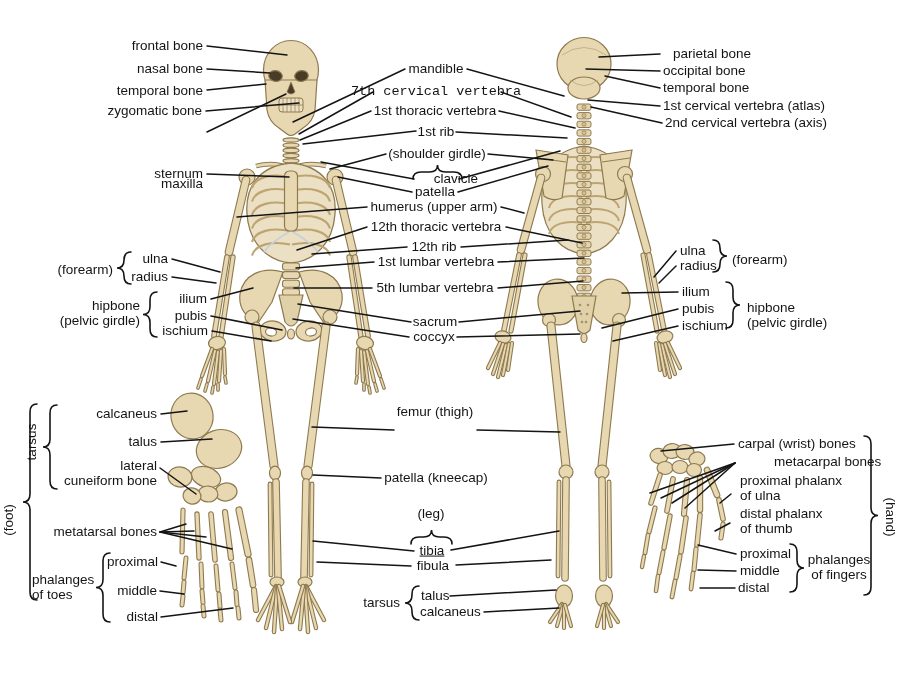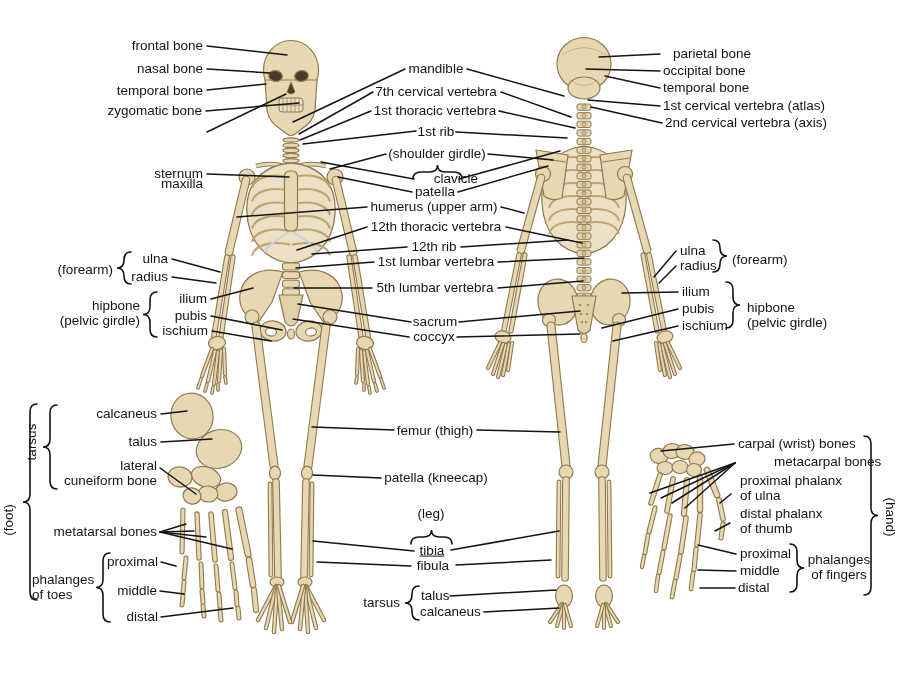--- a/index.html
+++ b/index.html
@@ -505,21 +505,21 @@
       </g>
   </svg>
   <div id="labels">
       <div class="lbl e" style="left: 203px; top: 46px;">frontal bone</div>
       <div class="lbl e" style="left: 203px; top: 69px;">nasal bone</div>
       <div class="lbl e" style="left: 203px; top: 91px;">temporal bone</div>
       <div class="lbl e" style="left: 202px; top: 111px; text-align: right;">zygomatic bone</div>
       <div class="lbl e" style="left: 203px; top: 140px; margin-top: 44px;">maxilla</div>
       <div class="lbl e" style="left: 203px; top: 174px;">sternum</div>
       <div class="lbl m" style="left: 436px; top: 69px;">mandible</div>
-      <div class="lbl m" style="left: 436px; top: 92px;">7th cervical vertebra</div>
+      <div class="lbl m" style="left: 436px; top: 92px; font-family: Liberation Mono, monospace;">7th cervical vertebra</div>
       <div class="lbl m" style="left: 435px; top: 111px;">1st thoracic vertebra</div>
       <div class="lbl m" style="left: 436px; top: 132px;">1st rib</div>
       <div class="lbl m" style="left: 437px; top: 154px;">(shoulder girdle)</div>
       <div class="lbl m" style="left: 456px; top: 179px;">clavicle</div>
       <div class="lbl m" style="left: 435px; top: 192px;">patella</div>
       <div class="lbl m" style="left: 434px; top: 207px;">humerus (upper arm)</div>
       <div class="lbl m" style="left: 436px; top: 227px;">12th thoracic vertebra</div>
       <div class="lbl m" style="left: 434px; top: 247px;">12th rib</div>
       <div class="lbl m" style="left: 436px; top: 262px;">1st lumbar vertebra</div>
       <div class="lbl m" style="left: 435px; top: 288px;">5th lumbar vertebra</div>
@@ -551,21 +551,21 @@
       <div class="lbl e" style="left: 157px; top: 442px;">talus</div>
       <div class="lbl e" style="left: 157px; top: 474px;">lateral
 cuneiform bone</div>
       <div class="lbl m rneg" style="left: 9px; top: 520px;">(foot)</div>
       <div class="lbl e" style="left: 157px; top: 532px;">metatarsal bones</div>
       <div class="lbl s" style="left: 32px; top: 588px;">phalanges
 of toes</div>
       <div class="lbl e" style="left: 158px; top: 562px;">proximal</div>
       <div class="lbl e" style="left: 157px; top: 591px;">middle</div>
       <div class="lbl e" style="left: 158px; top: 617px;">distal</div>
-      <div class="lbl m" style="left: 435px; top: 431px;">femur (thigh)</div>
+      <div class="lbl m" style="left: 435px; top: 412px;">femur (thigh)</div>
       <div class="lbl m" style="left: 436px; top: 478px;">patella (kneecap)</div>
       <div class="lbl m" style="left: 431px; top: 514px;">(leg)</div>
       <div class="lbl m" style="left: 432px; top: 551px; text-decoration: underline;">tibia</div>
       <div class="lbl m" style="left: 433px; top: 566px;">fibula</div>
       <div class="lbl e" style="left: 400px; top: 603px;">tarsus</div>
       <div class="lbl s" style="left: 421px; top: 596px;">talus</div>
       <div class="lbl s" style="left: 420px; top: 612px;">calcaneus</div>
       <div class="lbl s" style="left: 738px; top: 444px;">carpal (wrist) bones</div>
       <div class="lbl s" style="left: 738px; top: 462px; padding-left: 36px;">metacarpal bones</div>
       <div class="lbl s" style="left: 740px; top: 489px;">proximal phalanx

